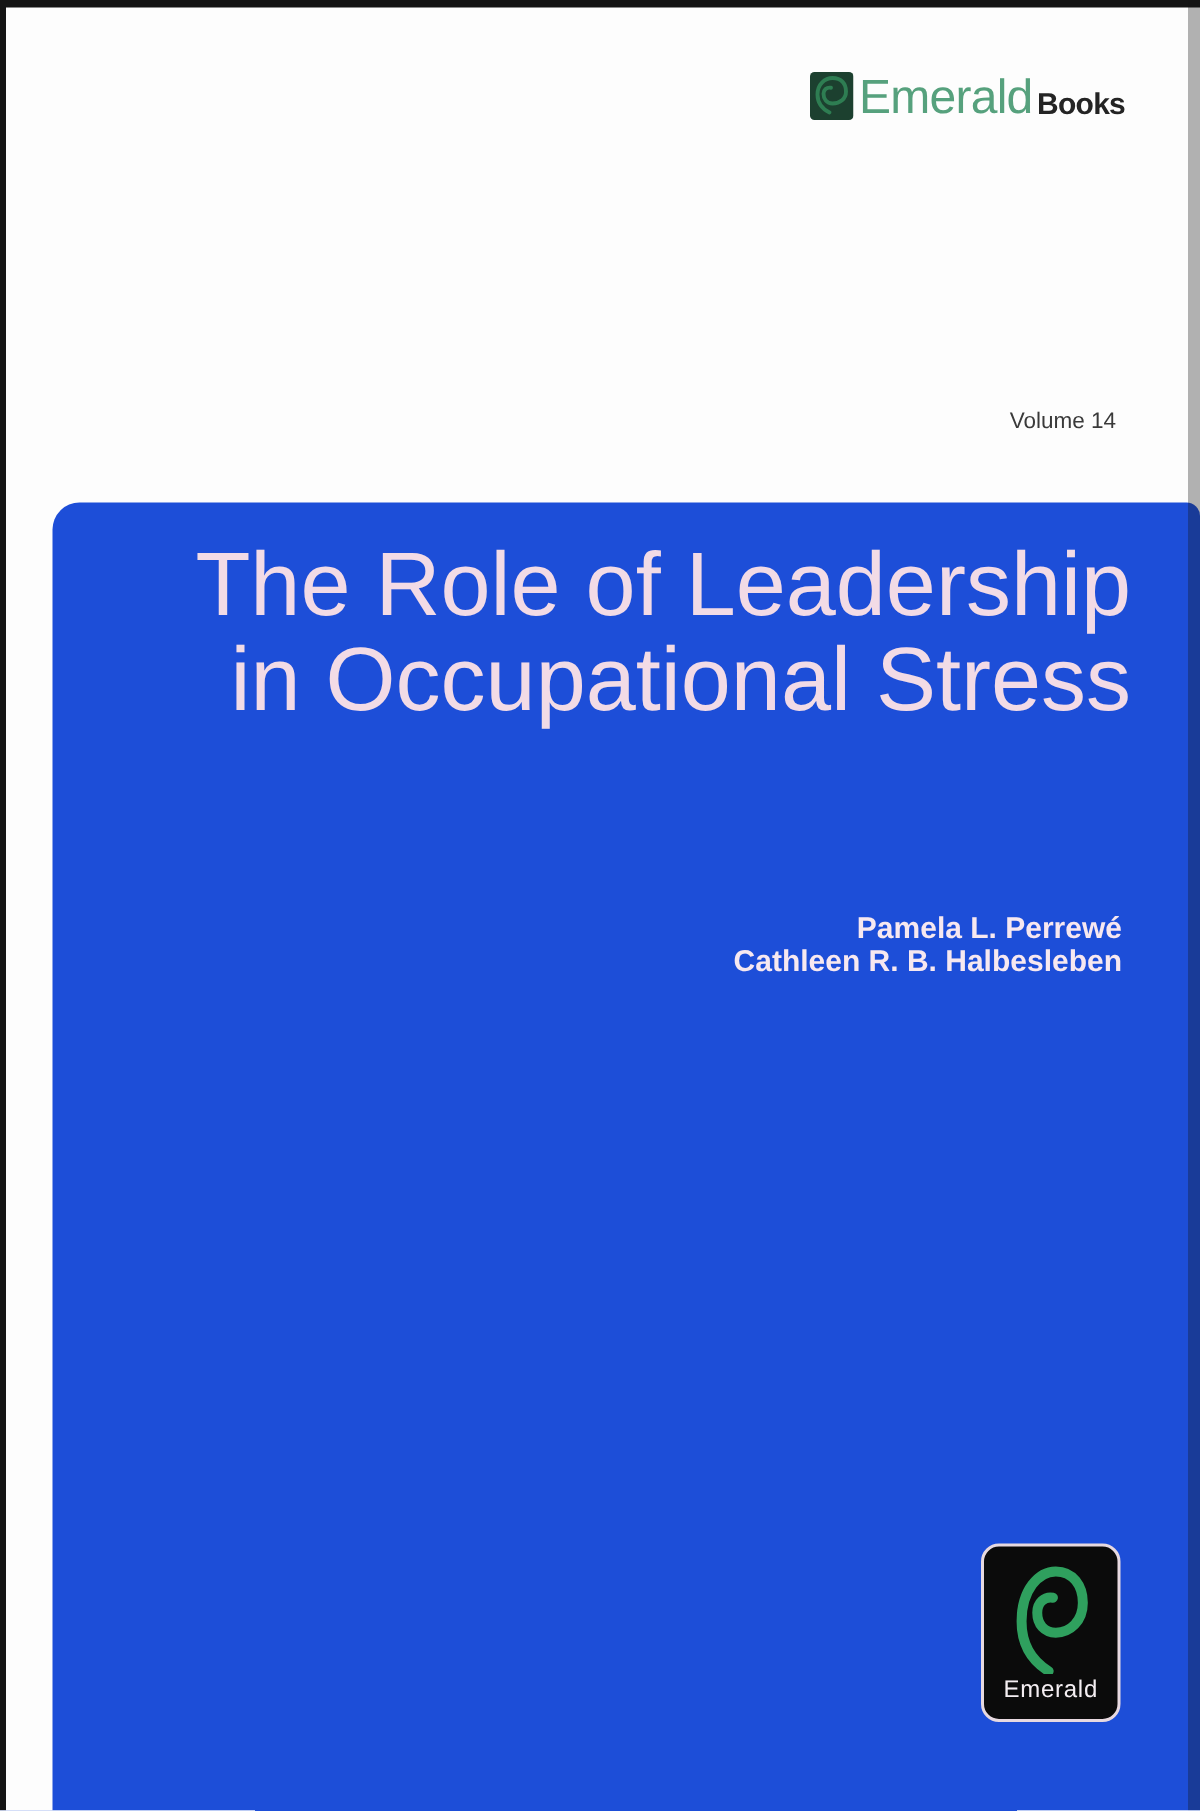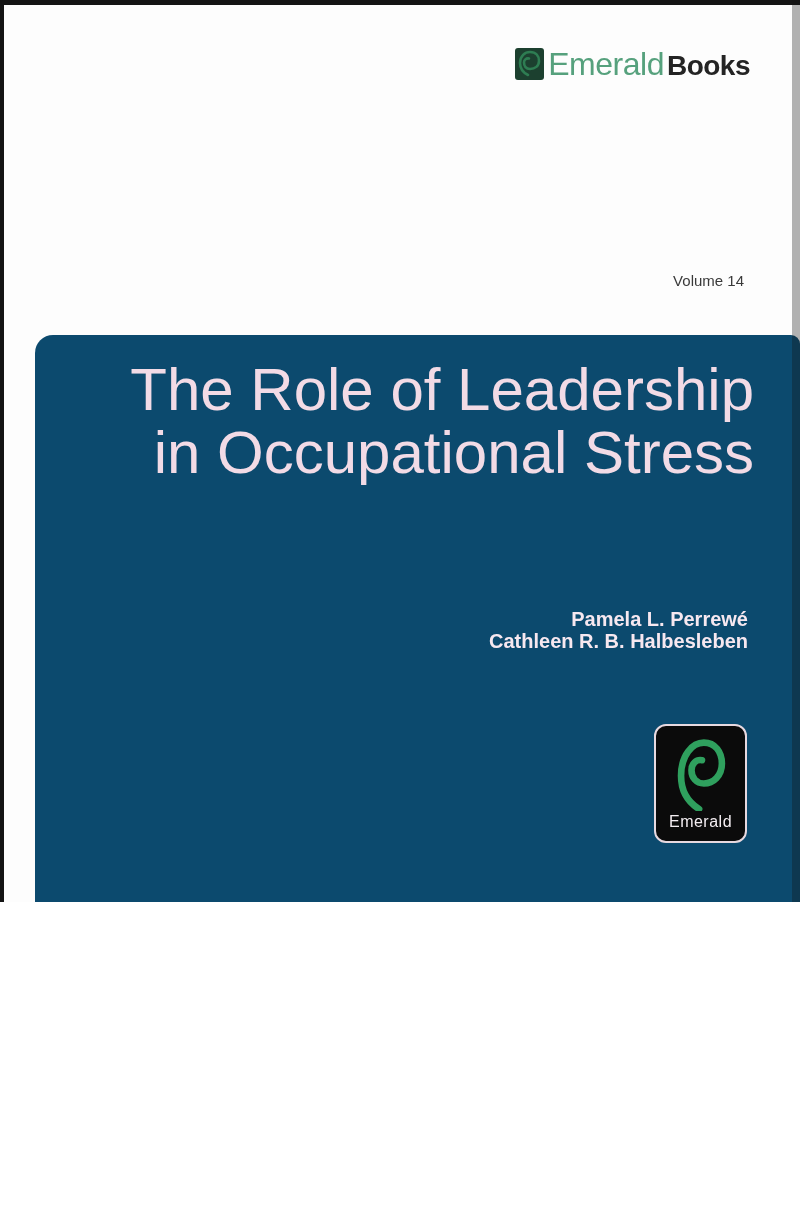--- a/index.html
+++ b/index.html
@@ -1,45 +1,45 @@
 <!DOCTYPE html>
 <html><head>
 <meta charset="utf-8">
 <style>
   html,body{margin:0;padding:0;background:#fff;}
   .page{
     position:relative;
-    width:800px;height:902px;
+    width:800px;height:1207px;
     background:#fdfdfd;
     overflow:hidden;
     font-family:"Liberation Sans", sans-serif;
   }
   
   .edge-top{position:absolute;top:0;left:0;right:0;height:5px;background:#141414;z-index:30;}
   .edge-left{position:absolute;top:0;left:0;bottom:0;width:4px;background:#141414;z-index:30;}
   .edge-right{position:absolute;top:0;right:0;bottom:0;width:8px;background:rgba(20,20,20,0.32);z-index:30;}
 
   
   .brandmark{
     position:absolute;top:48px;right:50px;
     display:flex;align-items:flex-end;line-height:1;
   }
   .brand-icon{display:inline-block;width:29px;height:32px;margin-right:4px;}
   .brand-name{font-size:32px;color:#56a17d;letter-spacing:-0.5px;}
-  .brand-suffix{font-size:28px;color:#242424;font-weight:bold;letter-spacing:-0.5px;margin-left:3px;}
+  .brand-suffix{font-size:20px;color:#242424;font-weight:bold;letter-spacing:-0.5px;margin-left:3px;}
 
   
   .series-block{position:absolute;top:266px;right:56px;text-align:right;}
   .series-title{font-size:20px;font-weight:bold;color:#2b2b2b;line-height:23px;}
   .series-volume{font-size:15px;color:#3a3a3a;line-height:23px;margin-top:3px;}
 
   
   .cover-panel{
     position:absolute;left:35px;right:0;top:335px;bottom:0;
-    background:#0c4a6e;
+    background:#1d4ed8;
     border-top-left-radius:18px;border-top-right-radius:9px;
   }
   .book-title{
     position:absolute;top:23px;right:46px;margin:0;
     font-size:60px;font-weight:normal;line-height:63px;
     color:#f2dbe6;text-align:right;letter-spacing:0px;
   }
   .editors{position:absolute;right:52px;text-align:right;}
   .volume-editors{top:165px;}
   .series-editors{top:273px;}

